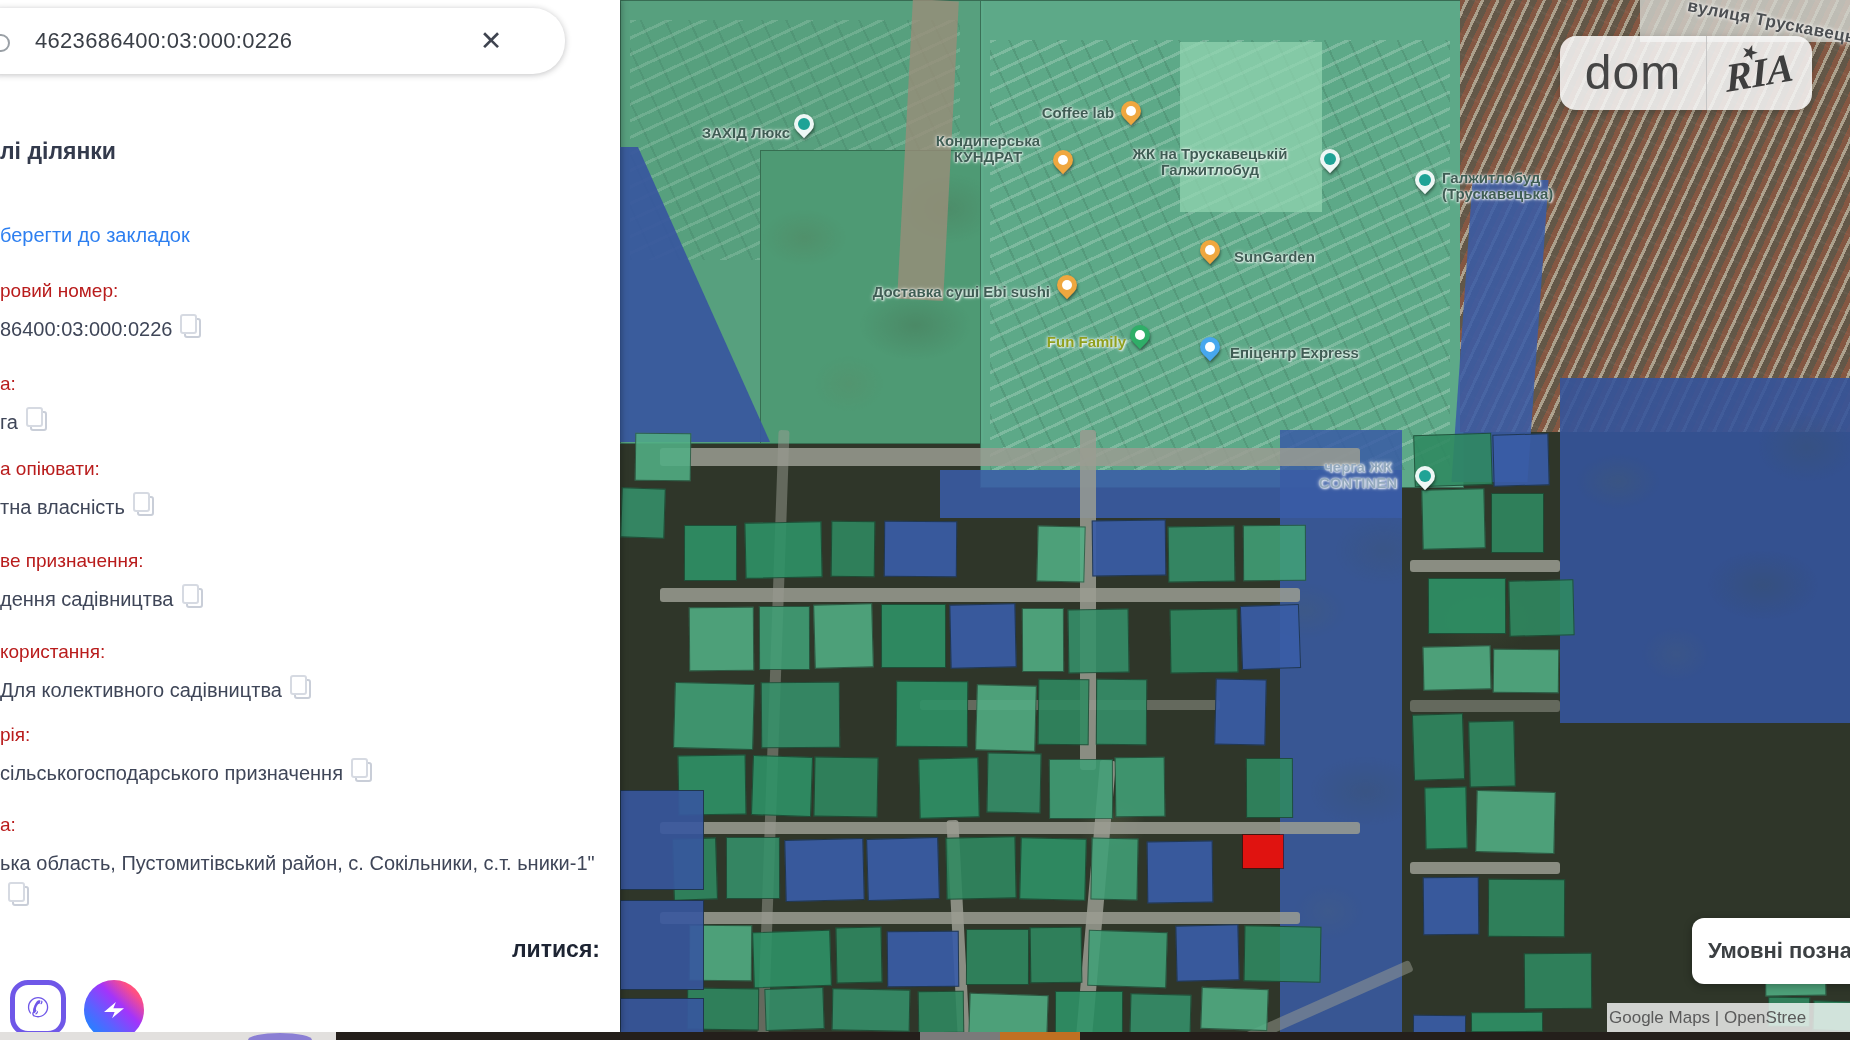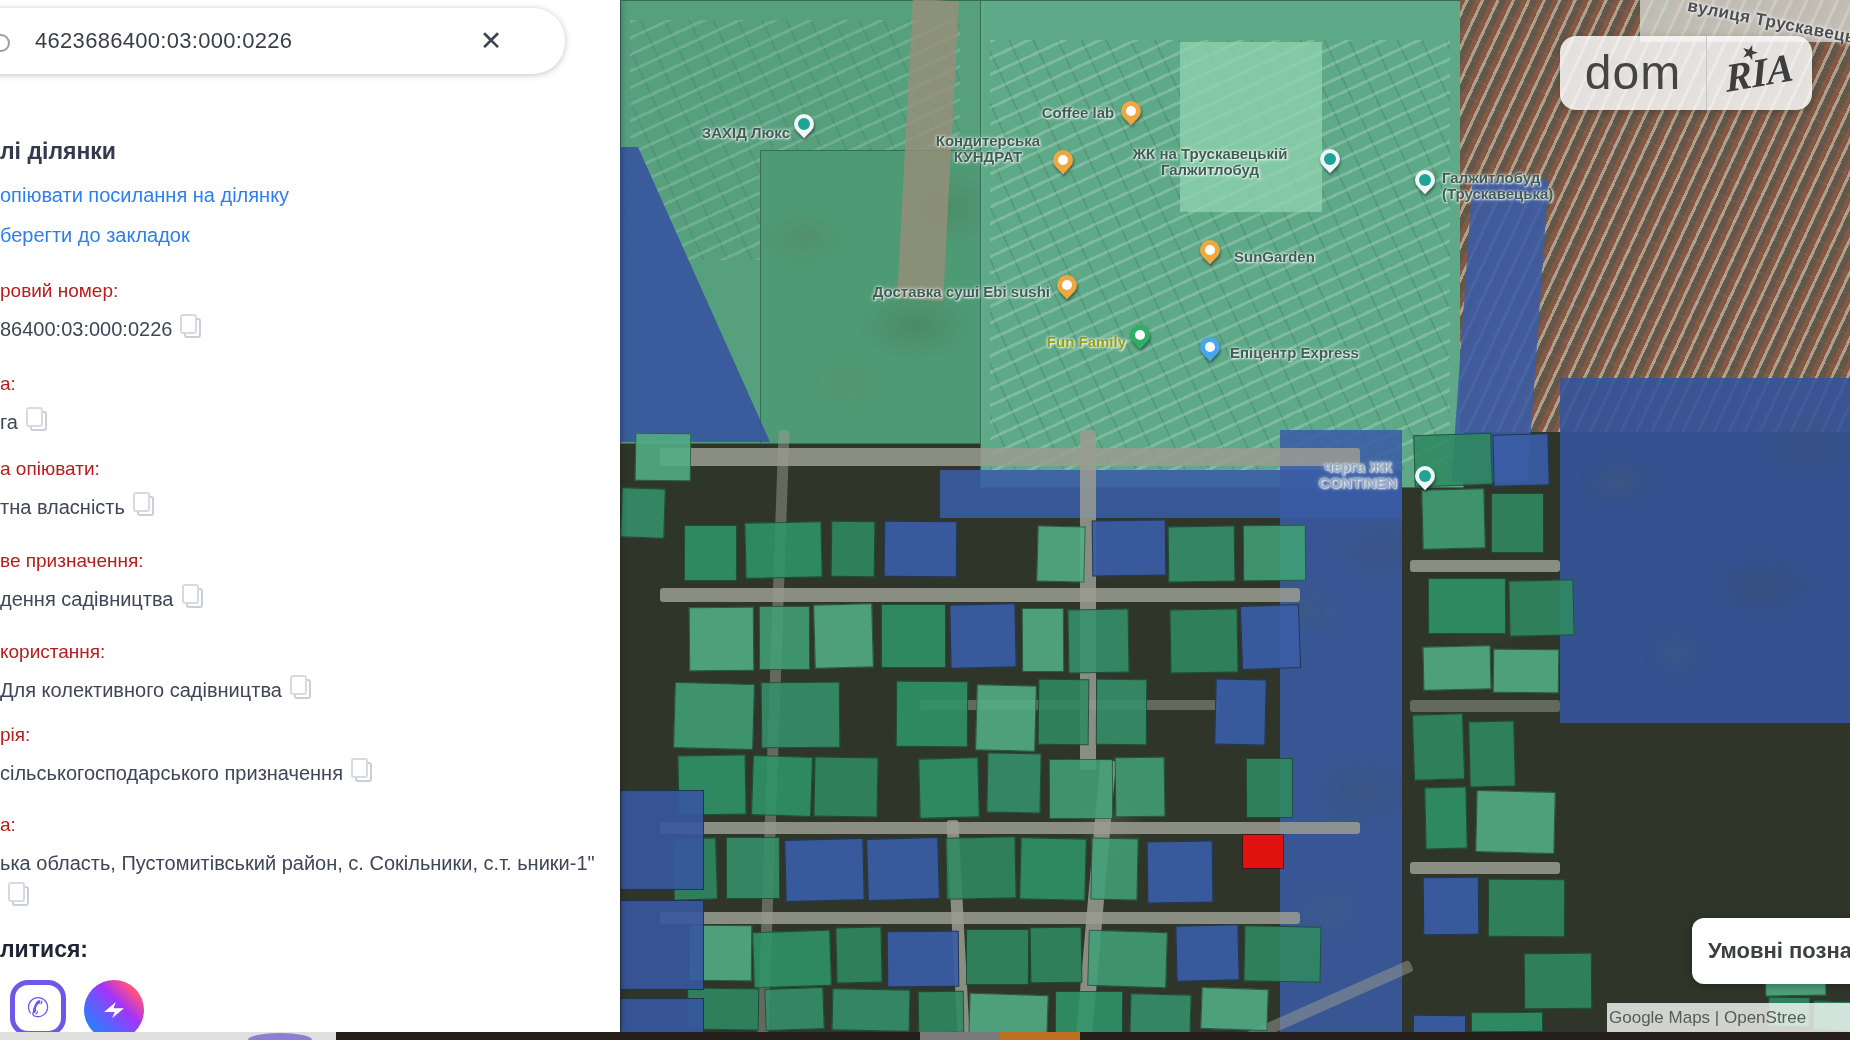--- a/index.html
+++ b/index.html
@@ -291,21 +291,20 @@
   </div>
 
   <div id="sidebar">
     <div id="searchbox">
       <div id="search-icon-frag"></div>
       <span id="search-value">4623686400:03:000:0226</span>
       <div id="search-close">✕</div>
     </div>
 
     <div class="sb" id="sb-title" style="top:138px;">лі ділянки</div>
-    <div class="sb sb-link" style="top:184px;">опіювати посилання на ділянку</div>
     <div class="sb sb-link" style="top:224px;">берегти до закладок</div>
 
     <div id="fields-host">
         <div class="sb" style="top: 280px;">
           <div class="fld-label">ровий номер:</div>
           <div class="fld-value">86400:03:000:0226<span class="copy-ic"></span></div>
         </div>
         <div class="sb" style="top: 373px;">
           <div class="fld-label">а:</div>
           <div class="fld-value">га<span class="copy-ic"></span></div>
@@ -325,21 +324,21 @@
         <div class="sb" style="top: 724px;">
           <div class="fld-label">рія:</div>
           <div class="fld-value">сільськогосподарського призначення<span class="copy-ic"></span></div>
         </div>
         <div class="sb" style="top: 814px;">
           <div class="fld-label">а:</div>
           <div class="fld-value">ька область, Пустомитівський район, с. Сокільники, с.т. ьники-1"<span class="copy-ic"></span></div>
         </div>
       </div>
 
-    <div class="sb" id="share-label" style="top:936px;">литися:</div>
+    <div class="sb" id="share-label" style="top:936px;text-align:right;">литися:</div>
     <div id="share-row">
       <div id="viber-btn">
           <span>✆</span>
         </div>
       <div id="messenger-btn">
         <svg width="30" height="30" viewBox="0 0 24 24">
           <path d="M4 13.5 L13.5 5.5 L11.5 10.5 L20 10.5 L10.5 18.5 L12.5 13.5 Z" fill="#ffffff"></path>
         </svg>
       </div>
     </div>

